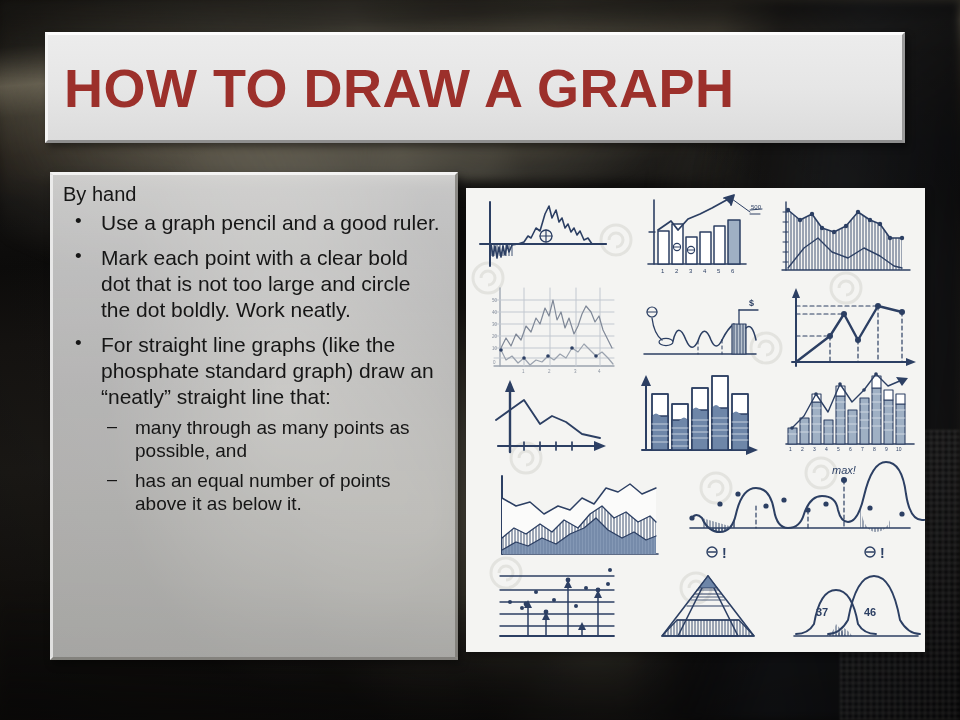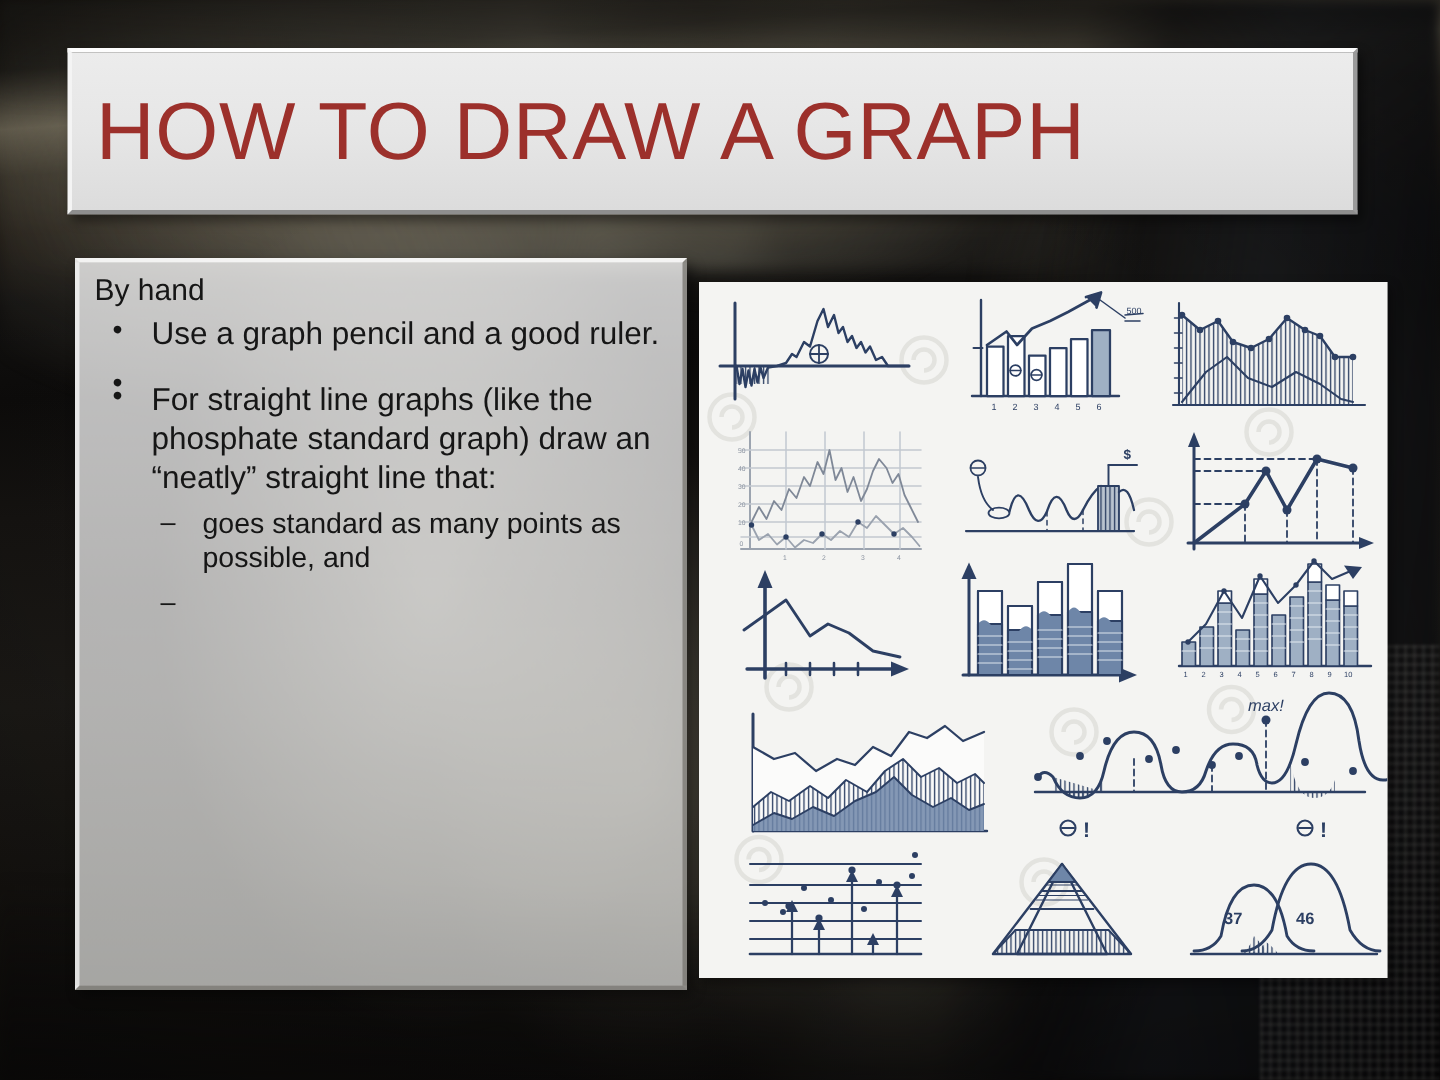--- a/index.html
+++ b/index.html
@@ -62,21 +62,21 @@
     background:linear-gradient(180deg,#ececec 0%,#e6e6e6 50%,#dcdcdc 100%);
     border-top:3px solid #fdfdfd;
     border-left:3px solid #f4f4f4;
     border-right:3px solid #9a9a9a;
     border-bottom:3px solid #8e8e8e;
     box-shadow:3px 4px 7px rgba(0,0,0,.45);
     box-sizing:border-box;
     display:flex;align-items:center;
   }
   #title-text{
-    font-size:54px;font-weight:normal;color:#9c302b;
+    font-size:54px;font-weight:bold;color:#9c302b;
     letter-spacing:.5px;padding-left:16px;line-height:1;
     white-space:nowrap;
   }
 
   
   #text-panel{
     position:absolute;left:50px;top:172px;width:408px;height:488px;
     background:linear-gradient(180deg, rgba(244,244,244,.80) 0%, rgba(236,236,236,.74) 45%, rgba(225,225,222,.72) 100%);
     border-top:3px solid rgba(255,255,255,.85);
     border-left:3px solid rgba(250,250,250,.7);
@@ -135,31 +135,33 @@
 
   <div id="text-panel">
     <p class="lead">By hand</p>
     <ul class="l1">
       <li>
         <span class="bl">•</span>
         <span>Use a graph pencil and a good ruler.</span>
       </li>
       <li>
         <span class="bl">•</span>
+        <span>Mark each point with a clear bold dot that is not too large and circle the dot boldly. Work neatly.</span>
       </li>
       <li>
         <span class="bl">•</span>
         <span>For straight line graphs (like the phosphate standard graph) draw an “neatly” straight line that:</span>
         <ul class="l2">
           <li>
             <span class="dsh">–</span>
-            <span>goes standard as many points as possible, and</span>
+            <span>many through as many points as possible, and</span>
           </li>
           <li>
             <span class="dsh">–</span>
+            <span>has an equal number of points above it as below it.</span>
           </li>
         </ul>
       </li>
     </ul>
   </div>
 
   <div id="image-panel">
     <svg id="doodles" viewBox="0 0 459 464">
       <defs>
         <pattern id="vhatch" width="3" height="10" patternUnits="userSpaceOnUse">

